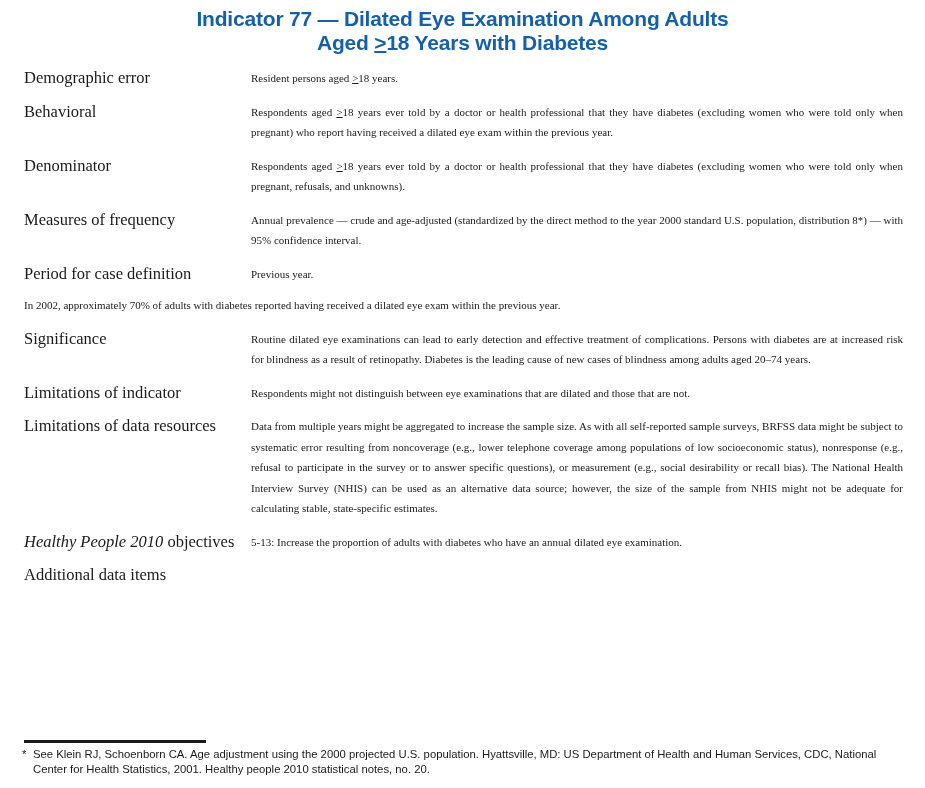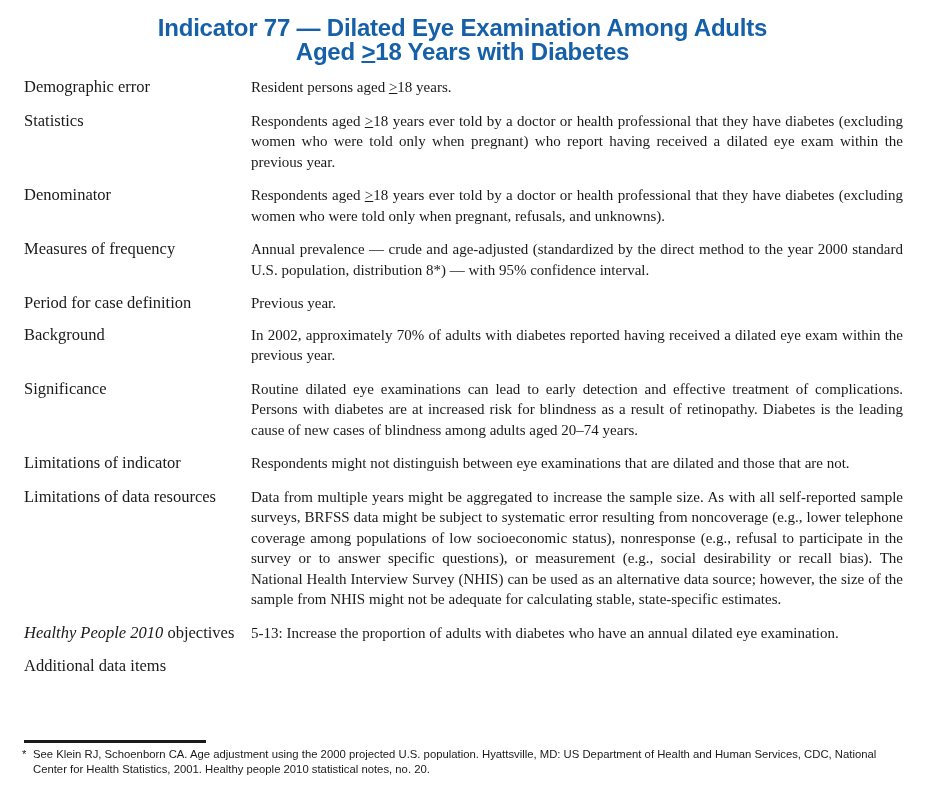--- a/index.html
+++ b/index.html
@@ -21,24 +21,24 @@
     height: 788px;
     box-sizing: border-box;
   }
 
   
   .doc-title {
     text-align: center;
     color: #1560a8;
     font-family: "Liberation Sans", "DejaVu Sans", sans-serif;
     font-weight: bold;
-    font-size: 24px;
+    font-size: 21px;
     line-height: 23.5px;
     letter-spacing: -0.2px;
-    padding-top: 16px;
+    padding-top: 7px;
     margin: 0 0 14px 0;
   }
   .doc-title .tline { display: block; }
   .ge { text-decoration: underline; text-underline-offset: 1px; }
 
   
   .defs {
     margin: 0 22px 0 24px;
     width: 879px;
   }
@@ -51,21 +51,21 @@
   .label {
     flex: 0 0 227px;
     width: 227px;
     font-size: 16.5px;
     line-height: 20px;
     color: #1a1a1a;
     padding-top: 0px;
   }
   .value {
     flex: 1 1 auto;
-    font-size: 15px;
+    font-size: 11px;
     line-height: 20.5px;
     color: #1a1a1a;
     text-align: justify;
     text-justify: inter-word;
     hyphens: manual;
   }
   .value.single { text-align: left; }
   .italic { font-style: italic; }
 
   
@@ -110,42 +110,41 @@
   </h1>
 
   <div class="defs">
 
     <div class="row">
       <div class="label">Demographic error</div>
       <div class="value single"><span>Resident persons aged </span><span class="ge">&gt;</span><span>18 years.</span></div>
     </div>
 
     <div class="row">
-      <div class="label">Statistics</div>
+      <div class="label">Behavioral</div>
       <div class="value"><span>Respondents aged </span><span class="ge">&gt;</span><span>18 years ever told by a doctor or health professional that they have diabetes (excluding women who were told only when pregnant) who report having received a dilated eye exam within the previous year.</span></div>
     </div>
 
     <div class="row">
       <div class="label">Denominator</div>
       <div class="value"><span>Respondents aged </span><span class="ge">&gt;</span><span>18 years ever told by a doctor or health professional that they have diabetes (excluding women who were told only when pregnant, refusals, and unknowns).</span></div>
     </div>
 
     <div class="row">
       <div class="label">Measures of frequency</div>
       <div class="value">Annual prevalence — crude and age-adjusted (standardized by the direct method to the year 2000 standard U.S. population, distribution 8*) — with 95% confidence interval.</div>
     </div>
 
     <div class="row tight">
       <div class="label">Period for case definition</div>
       <div class="value single">Previous year.</div>
     </div>
 
 
     <div class="row">
-      <div class="label">Background</div>
       <div class="value">In 2002, approximately 70% of adults with diabetes reported having received a dilated eye exam within the previous year.</div>
     </div>
 
     <div class="row">
       <div class="label">Significance</div>
       <div class="value">Routine dilated eye examinations can lead to early detection and effective treatment of complications. Persons with diabetes are at increased risk for blindness as a result of retinopathy. Diabetes is the leading cause of new cases of blindness among adults aged 20–74 years.</div>
     </div>
 
     <div class="row">
       <div class="label">Limitations of indicator</div>

